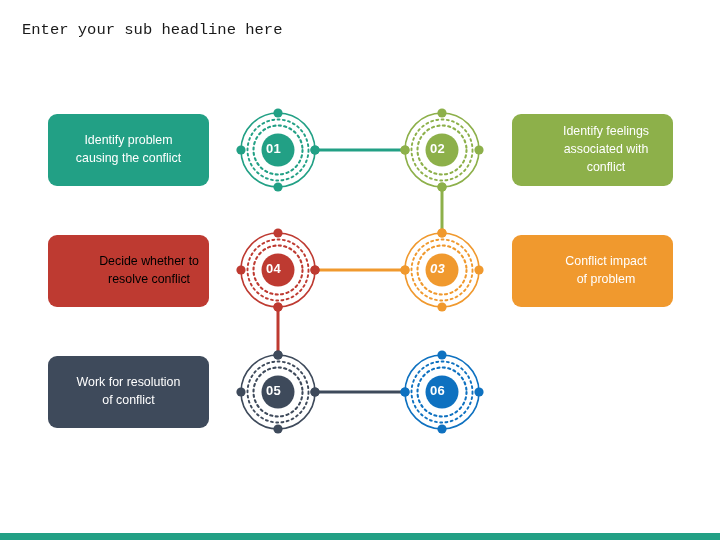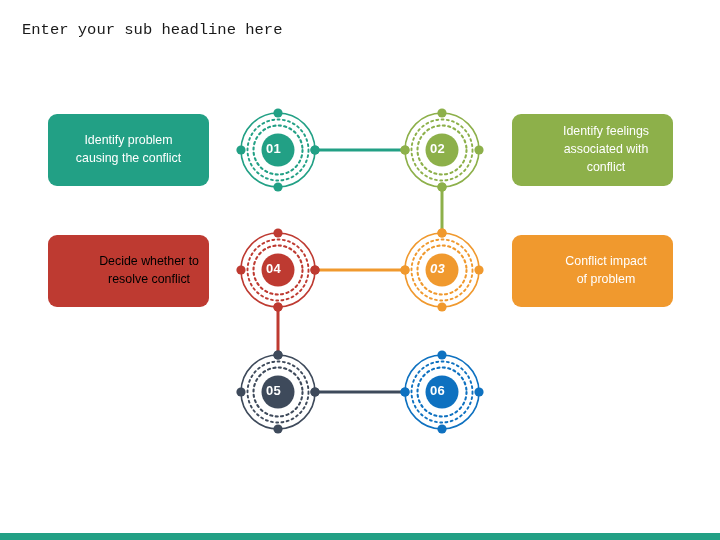--- a/index.html
+++ b/index.html
@@ -222,15 +222,19 @@
 associated with conflict</span>
     </div>
     <div class="label-box box-right row2" style="background: rgb(240, 153, 46); color: rgb(255, 255, 255);">
       <span class="label-text">Conflict impact
 of problem</span>
     </div>
     <div class="label-box box-left row2" style="background: rgb(190, 58, 49); color: #000000; justify-content: flex-end;">
       <span class="label-text">Decide whether to
 resolve conflict</span>
     </div>
+    <div class="label-box box-left row3" style="background: rgb(62, 74, 91); color: rgb(255, 255, 255);">
+      <span class="label-text">Work for resolution
+of conflict</span>
+    </div>
   </div>
 
 <div id="bottom-bar" style="background: rgb(34, 160, 133);"></div>
 
 </body></html>

